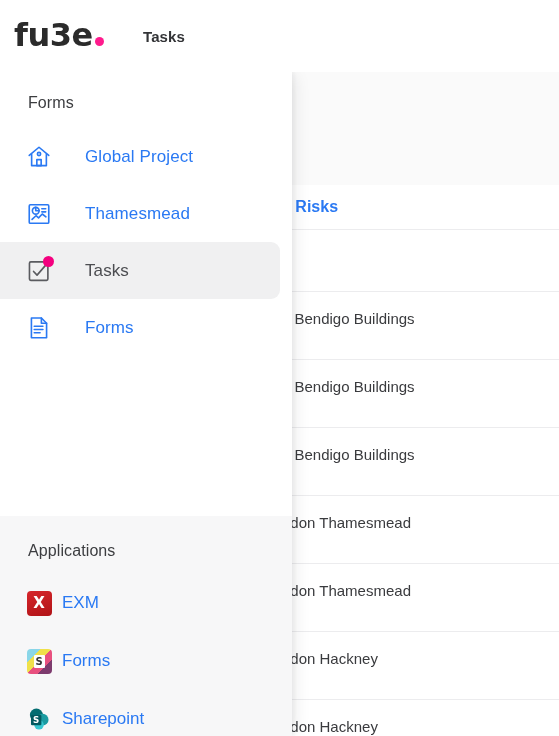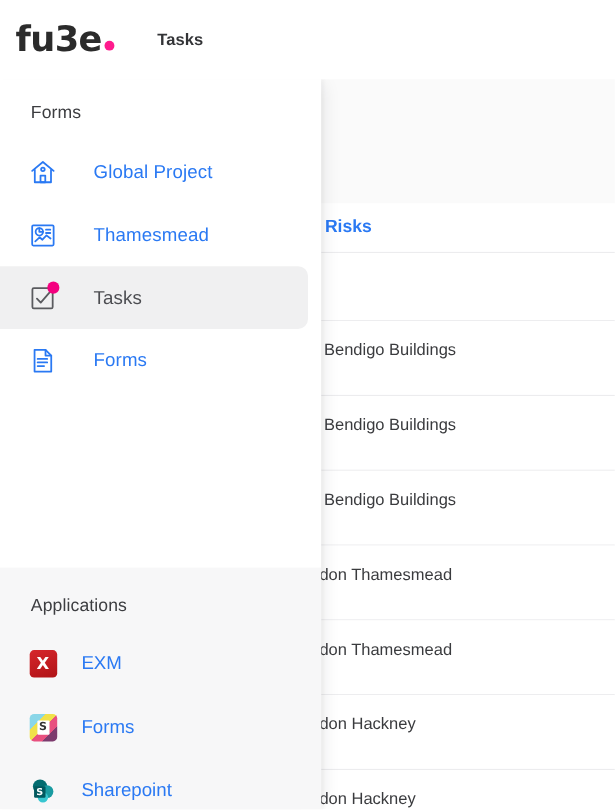--- a/index.html
+++ b/index.html
@@ -215,21 +215,21 @@
   }
   .app-item .app-icon {
     width: 34px;
     height: 34px;
     flex: 0 0 34px;
     display: flex;
     align-items: center;
     justify-content: center;
   }
   .app-item .label {
-    margin-left: 18px;
+    margin-left: 6px;
     font-size: 17px;
     color: #2a79f3;
     white-space: nowrap;
   }
   .ico-sq {
     width: 25px;
     height: 25px;
     border-radius: 4px;
     display: flex;
     align-items: center;

